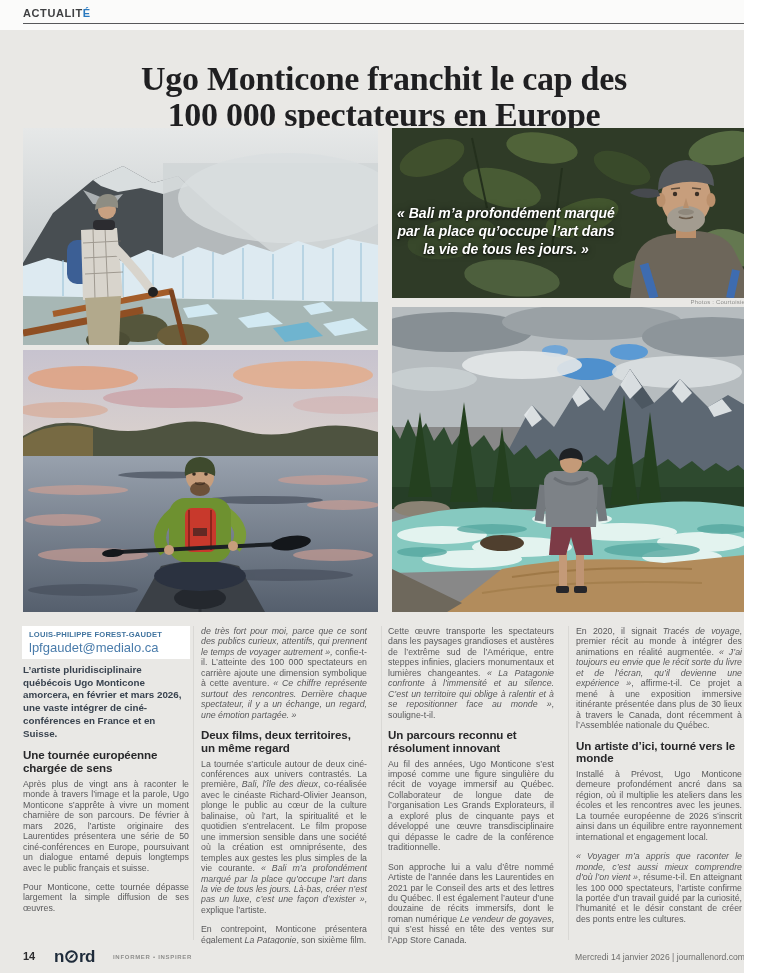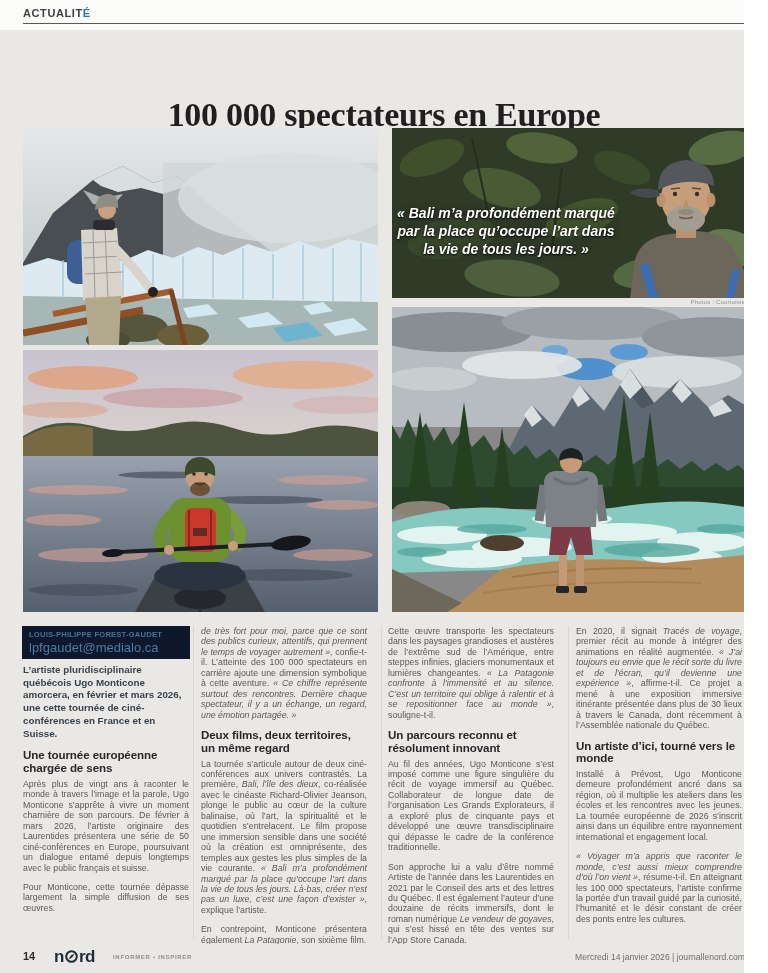--- a/index.html
+++ b/index.html
@@ -23,21 +23,21 @@
   .fig-portrait{left:392px;top:128px;width:353px;height:170px;}
   .fig-canoe{left:23px;top:350px;width:355px;height:262px;}
   .fig-river{left:392px;top:307px;width:353px;height:305px;}
   .photo-quote{position:absolute;left:2px;top:76px;width:224px;text-align:center;
                font-size:14px;line-height:1.3;font-weight:bold;font-style:italic;color:#ffffff;
                text-shadow:0 1px 2px rgba(0,0,0,.85),0 0 7px rgba(0,0,0,.55);}
   .photo-credit{position:absolute;left:392px;top:299px;width:353px;text-align:right;
                 font-size:6px;color:#8f8f8d;letter-spacing:.2px;}
 
   
-  .byline{position:absolute;left:22px;top:626px;width:154px;background:#0f172a;
+  .byline{position:absolute;left:22px;top:626px;width:154px;background:#ffffff;
           padding:4px 7px 4px 7px;}
   .byline .name{font-size:7.6px;font-weight:bold;color:#41749f;letter-spacing:.2px;display:block;}
   .byline .email{font-size:13px;color:#4a7cab;display:block;margin-top:1px;}
 
   
   .col{position:absolute;top:626px;width:166px;height:318px;overflow:hidden;}
   .col0{left:23px;padding-top:38px;height:280px;}
   .col1{left:201px;}
   .col2{left:388px;}
   .col3{left:576px;}
@@ -63,21 +63,21 @@
 
 <div class="page">
   <div class="topstrip"></div>
 
   <div class="kicker">
     <span>ACTUALIT</span><span class="accent">É</span>
   </div>
   <div class="kicker-rule"></div>
 
   <h1 class="headline">
-    <br>
+    <span>Ugo Monticone franchit le cap des</span><br>
     <span>100 000 spectateurs en Europe</span>
   </h1>
 
   <figure class="fig fig-glacier" style="margin:0;">
     <svg viewBox="0 0 355 217" preserveAspectRatio="none">
       <defs>
         <linearGradient id="sky1" x1="0" y1="0" x2="0" y2="1">
           <stop offset="0" stop-color="#e6e8e8"></stop>
             <stop offset="1" stop-color="#c3c9cb"></stop>
         </linearGradient>
@@ -302,21 +302,21 @@
   <div class="byline">
     <span class="name">LOUIS-PHILIPPE FOREST-GAUDET</span>
     <span class="email">lpfgaudet@medialo.ca</span>
   </div>
 
   <div class="colrule" style="left:193px;"></div>
   <div class="colrule" style="left:381px;"></div>
   <div class="colrule" style="left:568px;"></div>
 
   <div class="col col0">
-      <p class="lead"><span>L’artiste pluridisciplinaire québécois Ugo Monticone amorcera, en février et mars 2026, une cette tournée de ciné-conférences en France et en Suisse.</span></p>
+      <p class="lead"><span>L’artiste pluridisciplinaire québécois Ugo Monticone amorcera, en février et mars 2026, une vaste intégrer de ciné-conférences en France et en Suisse.</span></p>
       <h3><span>Une tournée européenne chargée de sens</span></h3>
       <p><span>Après plus de vingt ans à raconter le monde à travers l’image et la parole, Ugo Monticone s’apprête à vivre un moment charnière de son parcours. De février à mars 2026, l’artiste originaire des Laurentides présentera une série de 50 ciné-conférences en Europe, poursuivant un dialogue entamé depuis longtemps avec le public français et suisse.</span></p>
       <p><span>Pour Monticone, cette tournée dépasse largement la simple diffusion de ses œuvres. </span></p>
     </div>
   <div class="col col1">
       <p><span class="it">de très fort pour moi, parce que ce sont des publics curieux, attentifs, qui prennent le temps de voyager autrement »,</span><span> confie-t-il. L’atteinte des 100 000 spectateurs en carrière ajoute une dimension symbolique à cette aventure. </span><span class="it">« Ce chiffre représente surtout des rencontres. Derrière chaque spectateur, il y a un échange, un regard, une émotion partagée. »</span></p>
       <h3><span>Deux films, deux territoires, un même regard</span></h3>
       <p><span>La tournée s’articule autour de deux ciné-conférences aux univers contrastés. La première, </span><span class="it">Bali, l’île des dieux</span><span>, co-réalisée avec le cinéaste Richard-Olivier Jeanson, plonge le public au cœur de la culture balinaise, où l’art, la spiritualité et le quotidien s’entrelacent. Le film propose une immersion sensible dans une société où la création est omniprésente, des temples aux gestes les plus simples de la vie courante. </span><span class="it">« Bali m’a profondément marqué par la place qu’occupe l’art dans la vie de tous les jours. Là-bas, créer n’est pas un luxe, c’est une façon d’exister »</span><span>, explique l’artiste.</span></p>
       <p><span>En contrepoint, Monticone présentera également </span><span class="it">La Patagonie</span><span>, son sixième film.</span></p>
     </div>

